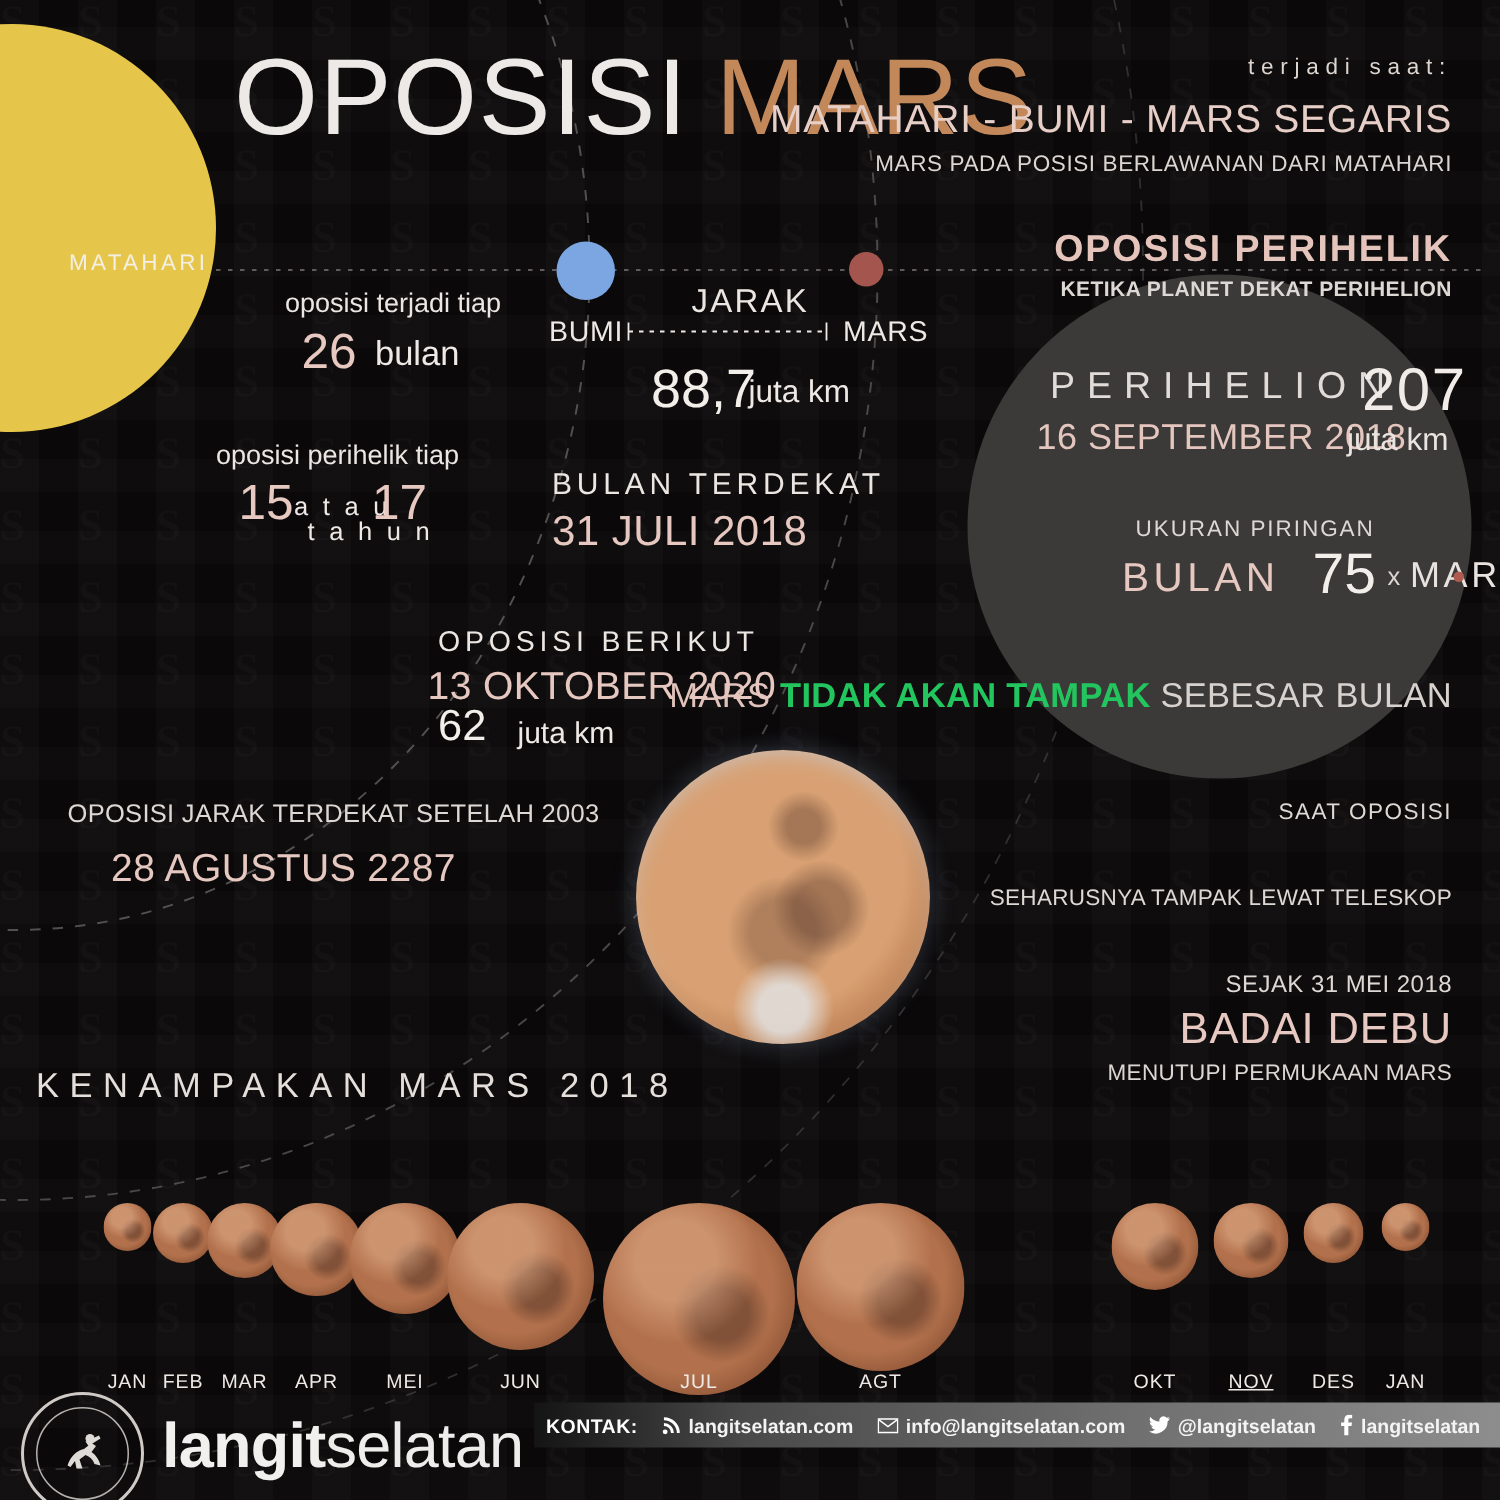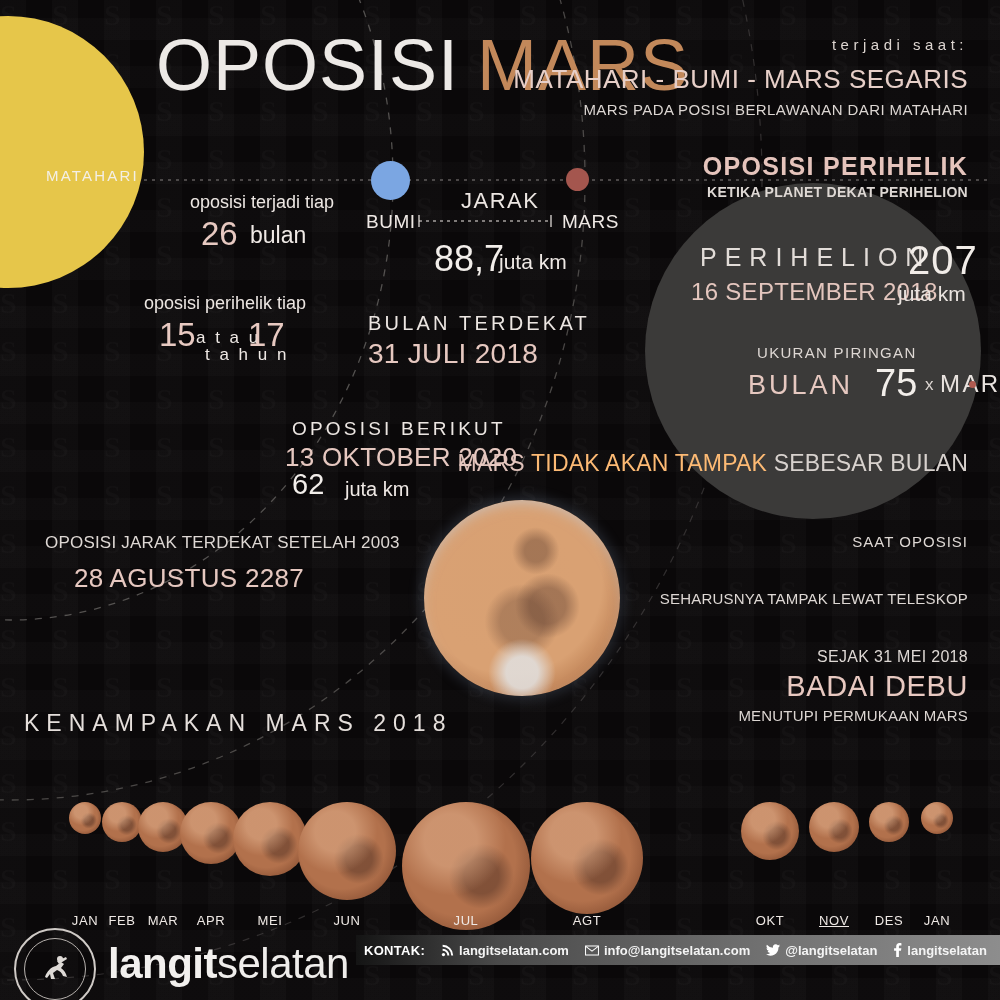--- a/index.html
+++ b/index.html
@@ -85,21 +85,21 @@
   
   #ukuran{position:absolute;left:757px;top:344px;font-size:15px;letter-spacing:1.3px;color:#ded8d4;}
   #bulan-word{position:absolute;left:748px;top:370px;font-size:27px;letter-spacing:3px;color:#e6c8c0;}
   #num75{position:absolute;left:875px;top:362px;font-size:38px;color:#f2eeea;font-weight:300;}
   #x-word{position:absolute;left:925px;top:375px;font-size:17px;color:#ddd6d2;}
   #mars-word2{position:absolute;left:940px;top:370px;font-size:24px;letter-spacing:2.4px;color:#e9e3df;}
   #mini-mars{position:absolute;left:969px;top:381px;width:7px;height:7px;border-radius:50%;background:#b05a50;}
 
   #tidak-tampak{position:absolute;right:32px;top:450px;font-size:23px;letter-spacing:.2px;}
   #tidak-tampak .a{color:#e0c2ba;}
-  #tidak-tampak .b{color:#fdba74;font-weight:400;}
+  #tidak-tampak .b{color:#22c55e;font-weight:700;}
   #tidak-tampak .c{color:#d8d2ce;}
 
   
   #saat-oposisi{position:absolute;right:32px;top:533px;font-size:15px;letter-spacing:1px;color:#ded8d4;}
   #fitur{position:absolute;right:32px;top:556px;font-size:25px;color:#e5c7bf;letter-spacing:.2px;}
   #seharusnya{position:absolute;right:32px;top:590px;font-size:15px;color:#ded8d4;letter-spacing:.2px;}
 
   #sejak{position:absolute;right:32px;top:648px;font-size:16px;color:#ded8d4;letter-spacing:.3px;}
   #badai{position:absolute;right:32px;top:670px;font-size:29px;color:#e8c9c1;letter-spacing:.6px;}
   #menutupi{position:absolute;right:32px;top:707px;font-size:15px;color:#dcd6d2;letter-spacing:.2px;}

